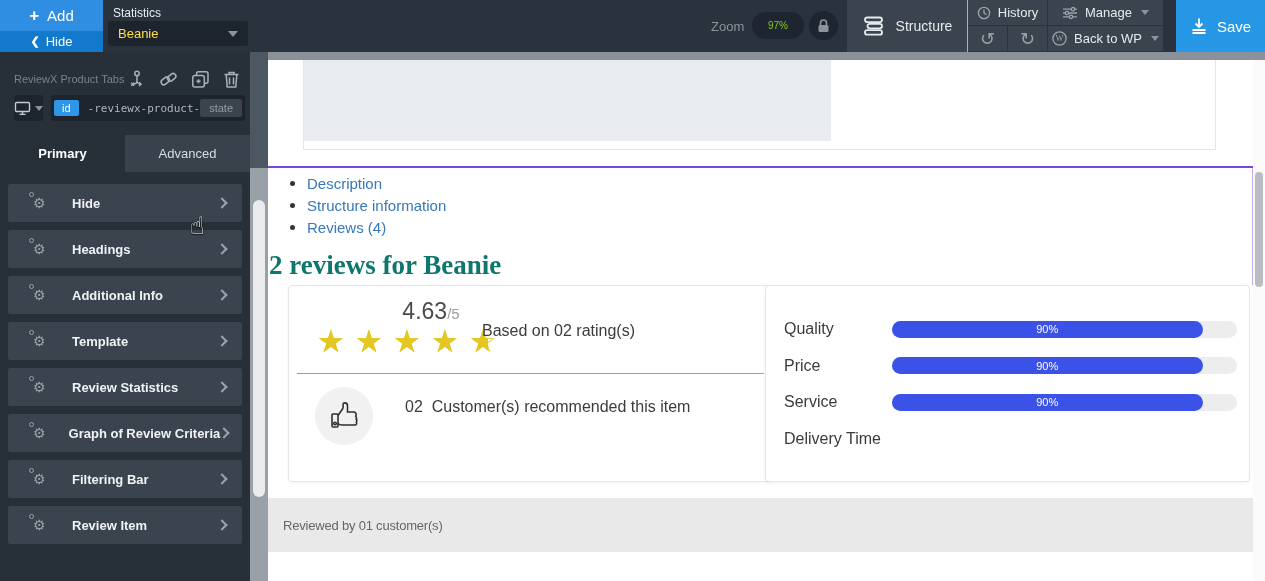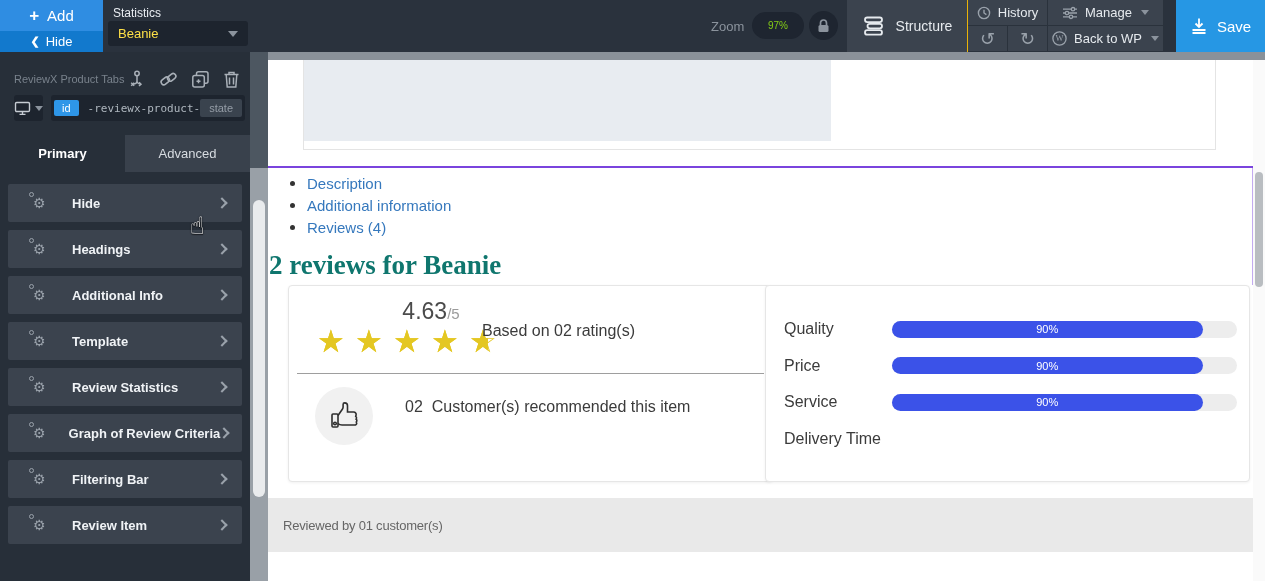--- a/index.html
+++ b/index.html
@@ -327,21 +327,21 @@
     <div class="sel-line-right"></div>
 
     <ul class="tab-links">
   <li>
     <span class="bullet"></span>
     <a href="#">Description</a>
   </li>
 
   <li>
     <span class="bullet"></span>
-    <a href="#">Additional information</a>
+    <a href="#">Structure information</a>
   </li>
 
   <li>
     <span class="bullet"></span>
     <a href="#">Reviews (4)</a>
   </li>
 </ul>
 
     <h2 class="review-heading">2 reviews for Beanie</h2>
 

